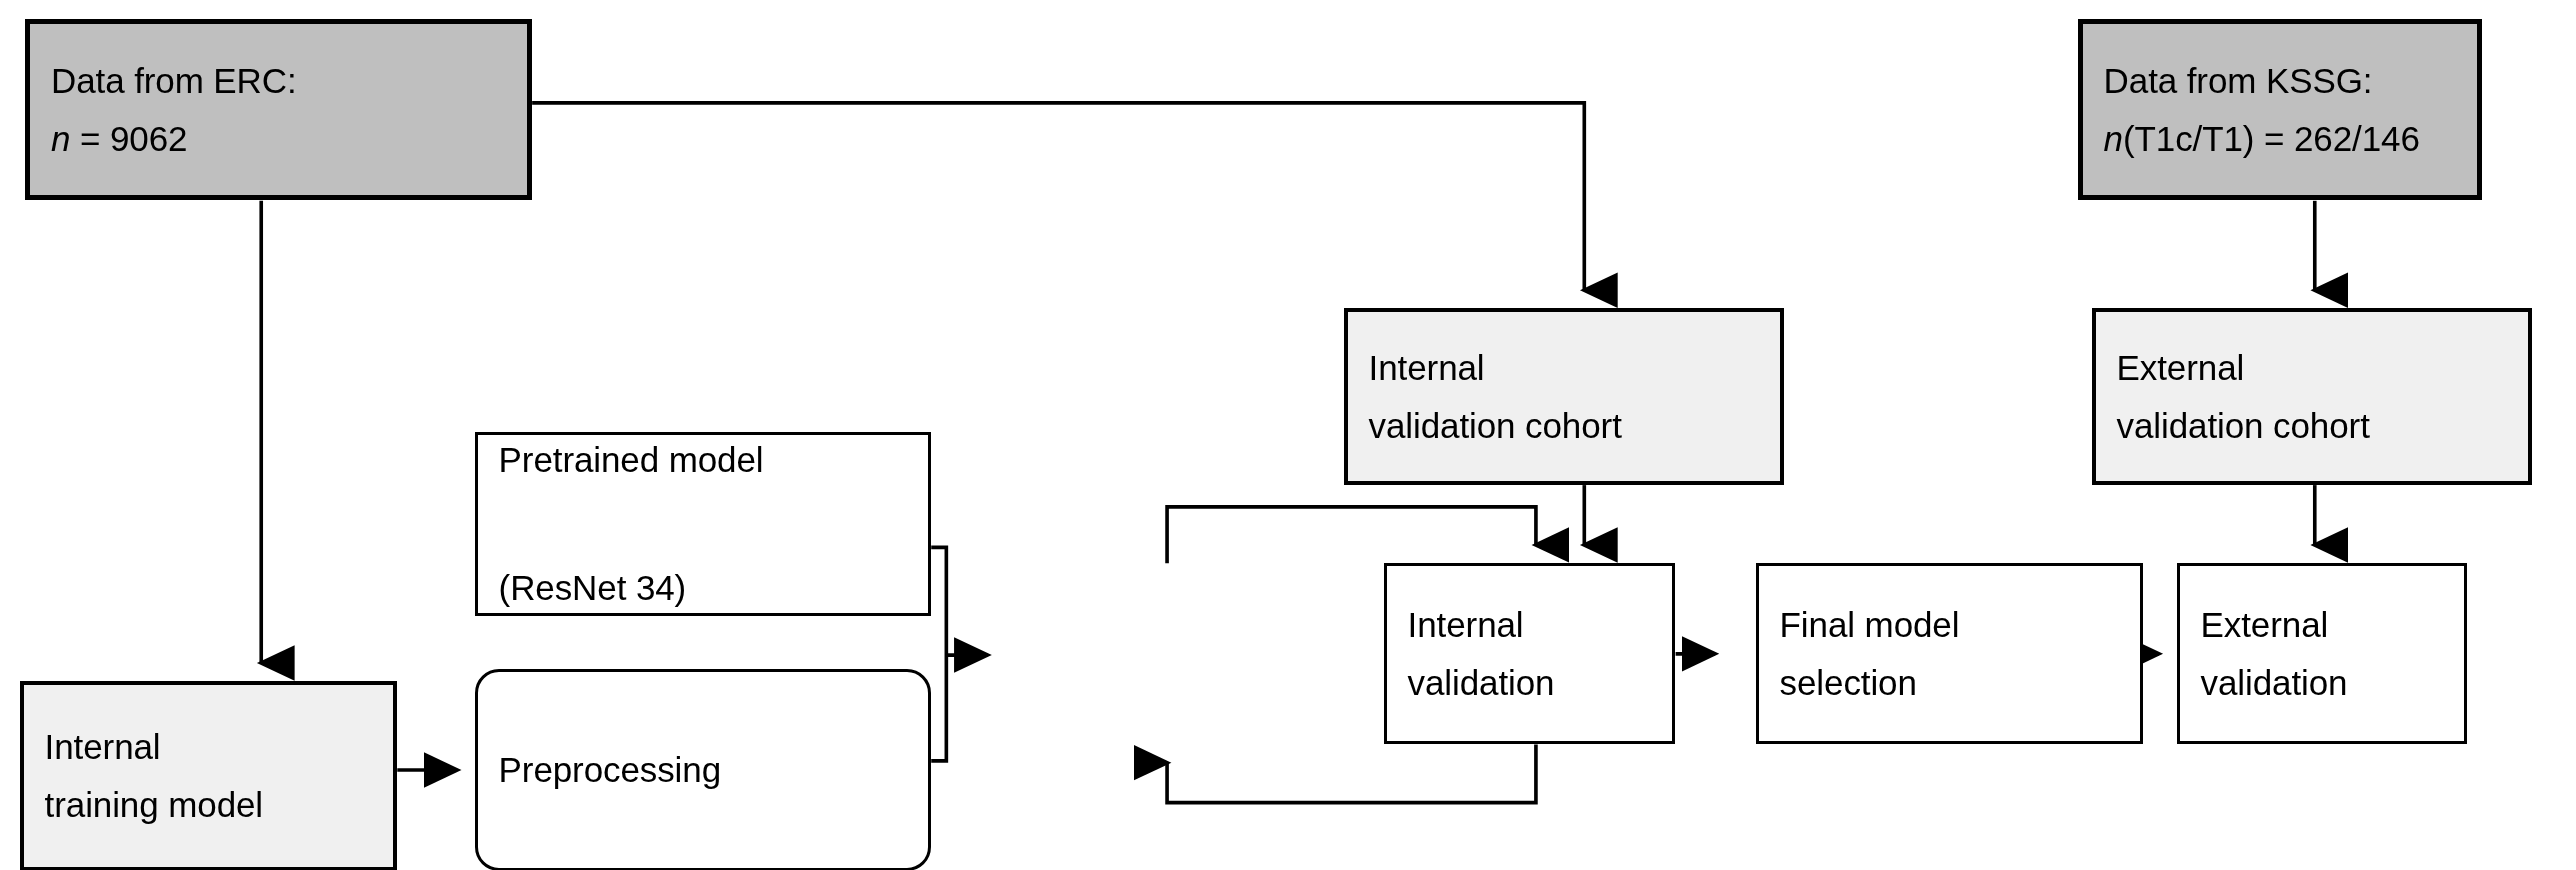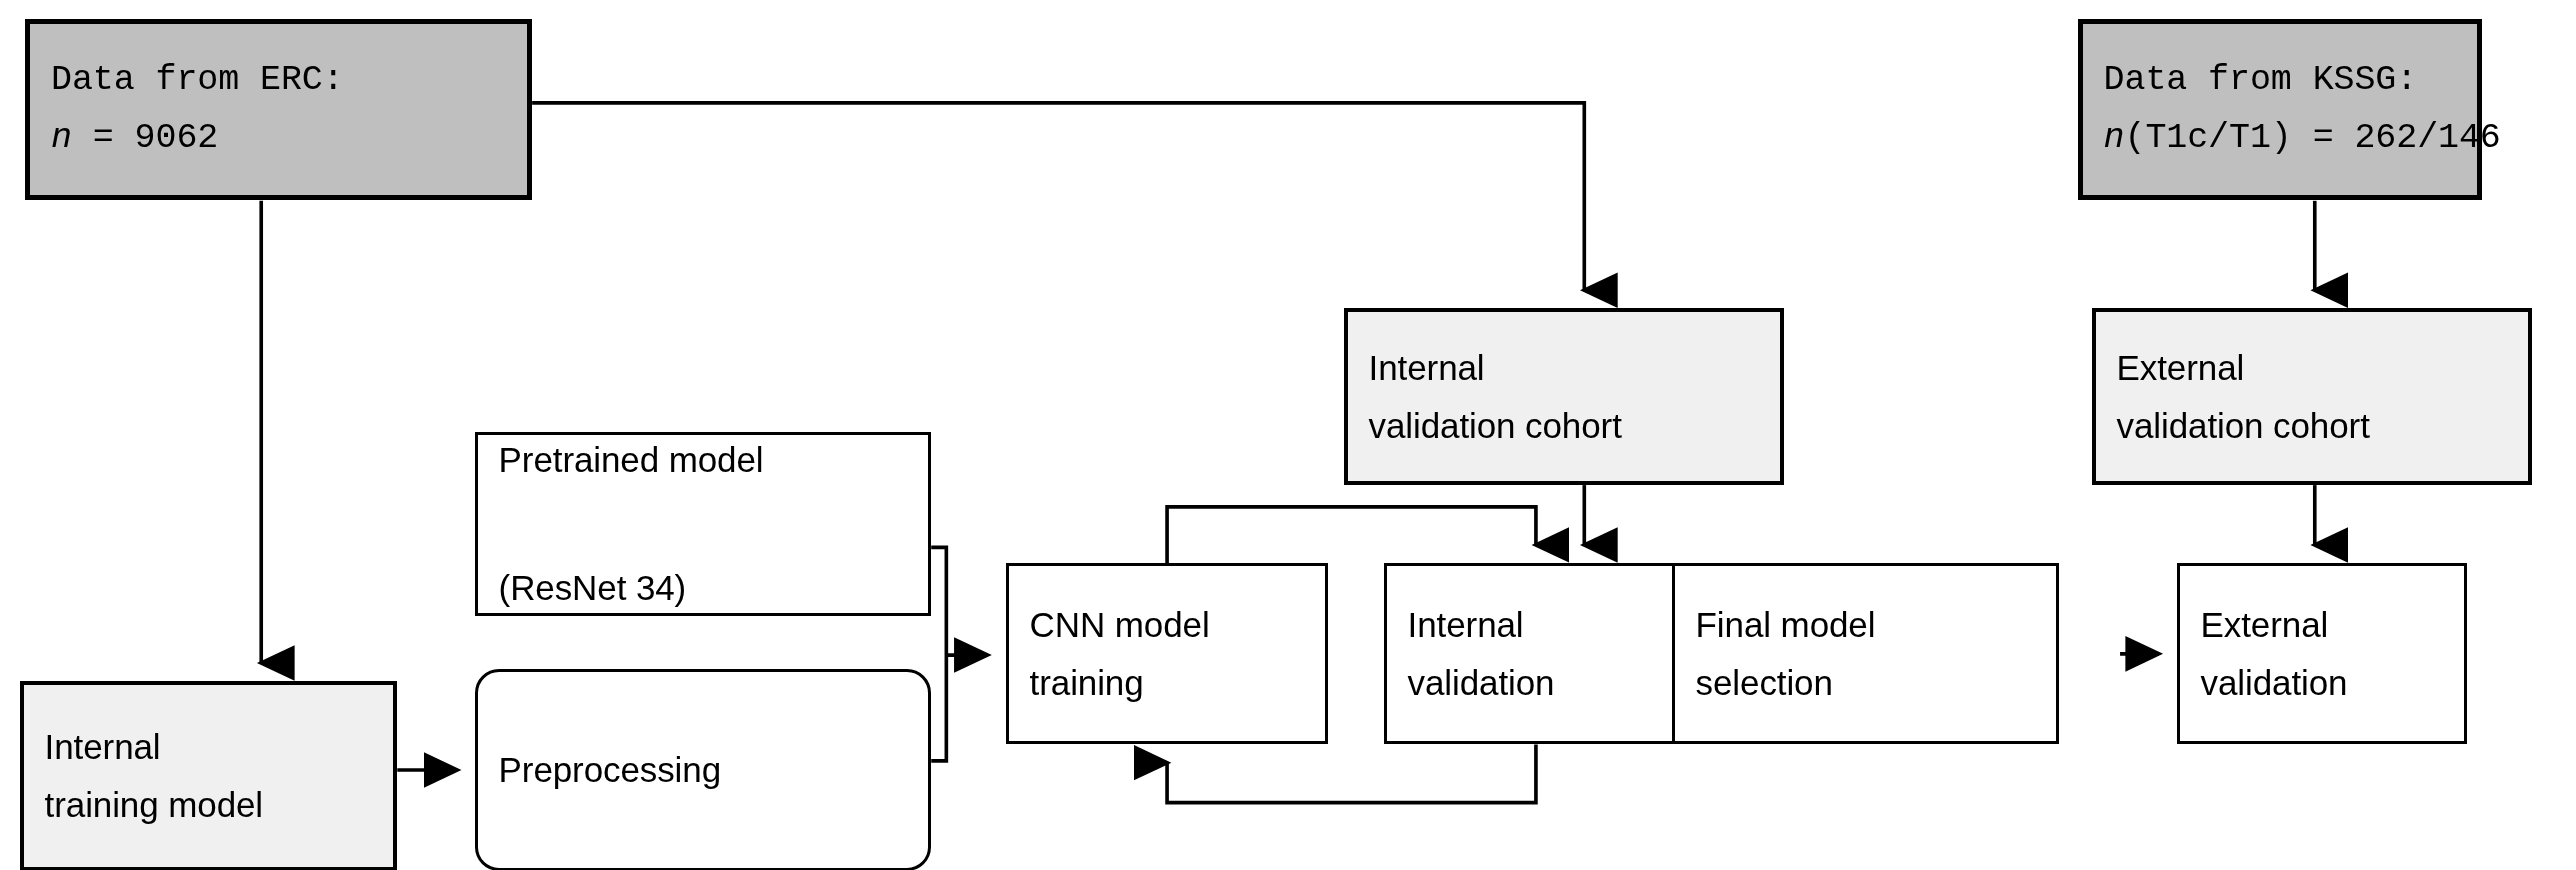--- a/index.html
+++ b/index.html
@@ -36,21 +36,20 @@
     padding: 0 20.6px;
     font-family: "Liberation Sans", sans-serif;
     font-size: 35px;
     line-height: 1.42;
     color: #000000;
     letter-spacing: -0.1px;
   }
   .node.source {
     background: #bfbfbf;
     border-width: 5.4px;
-    font-family: Liberation Mono, monospace;
   }
   .node.cohort {
     background: #f0f0f0;
     border-width: 4.2px;
   }
   .node.plain {
     background: #ffffff;
     border-width: 3.6px;
   }
   .node .line {
@@ -144,33 +143,28 @@
   <div class="node cohort" style="left:20px; top:681px; width:377px; height:190px;">
     <span class="line">Internal</span>
     <span class="row-gap"></span>
     <span class="line">training model</span>
   </div>
 
   <div class="node plain" style="left:475px; top:669px; width:456px; height:202px;border-radius:24px;">
     <span class="line">Preprocessing</span>
   </div>
 
-  <div class="node plain" style="left:1006px; top:563px; width:322px; height:181px;">
-    <span class="line">CNN model</span>
-    <span class="row-gap"></span>
-    <span class="line">training</span>
-  </div>
 
   <div class="node plain" style="left:1384px; top:563px; width:291px; height:181px;">
     <span class="line">Internal</span>
     <span class="row-gap"></span>
     <span class="line">validation</span>
   </div>
 
-  <div class="node plain" style="left:1672px; top:563px; width:387px; height:181px;">
+  <div class="node plain" style="left:1756px; top:563px; width:387px; height:181px;">
     <span class="line">Final model</span>
     <span class="row-gap"></span>
     <span class="line">selection</span>
   </div>
 
   <div class="node plain" style="left:2177px; top:563px; width:290px; height:181px;">
     <span class="line">External</span>
     <span class="row-gap"></span>
     <span class="line">validation</span>
   </div>

